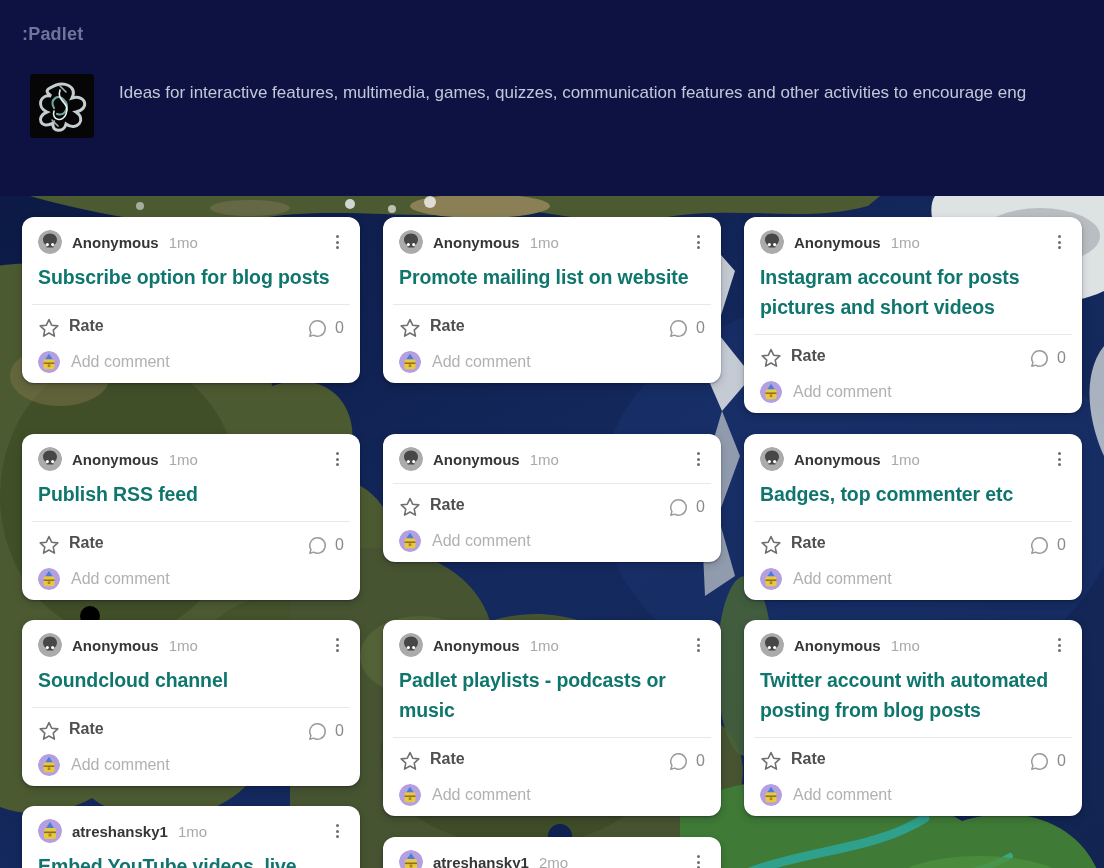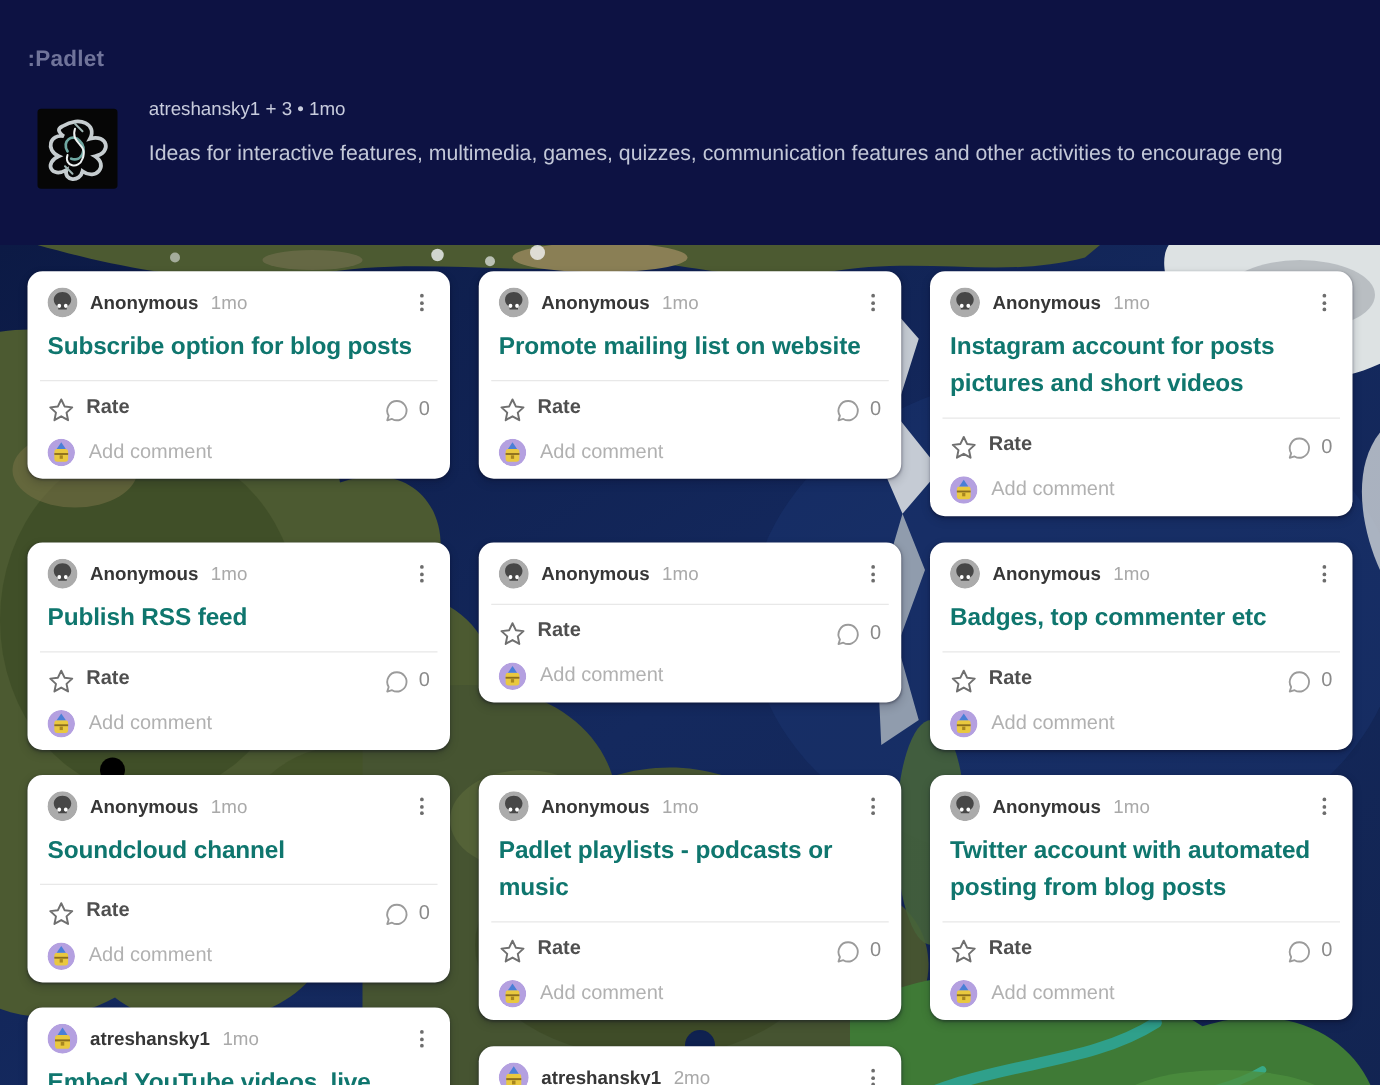--- a/index.html
+++ b/index.html
@@ -1,20 +1,20 @@
 <!DOCTYPE html>
 <html><head>
 <meta charset="utf-8">
 <style>
   * { margin:0; padding:0; box-sizing:border-box; }
   html,body { width:1104px; height:868px; overflow:hidden; }
   body { font-family:"Liberation Sans", sans-serif; background:#0d1243; position:relative; }
 
   
-  .header { position:absolute; top:16px; left:0; width:1104px; height:160px; background:#0d1243; z-index:5;text-decoration:underline; }
+  .header { position:absolute; top:3px; left:0; width:1104px; height:160px; background:#0d1243; z-index:5;text-decoration:underline; }
   .logo { position:absolute; top:21px; left:22px; font-size:18px; font-weight:700; color:#70749a; letter-spacing:.2px; cursor:pointer; }
   .header-row { position:absolute; top:63px; left:30px; display:flex; gap:25px; width:1074px; }
   .board-avatar { width:64px; height:64px; background:#060606; border-radius:3px; flex:0 0 64px; margin-top:8px; overflow:hidden; cursor:pointer; }
   .header-text { flex:1; min-width:0; }
   .byline { font-size:15px; color:#c8ccdd; margin-bottom:7px; cursor:pointer; }
   .board-title { font-size:28px; line-height:32px; font-weight:700; color:#ffffff; letter-spacing:-.2px; margin-bottom:8px; }
   .board-desc { font-size:17px; color:#c3c8d8; white-space:nowrap; overflow:hidden;margin-top:17px; }
 
   
   .wall { position:absolute; top:160px; left:0; width:1104px; height:708px; overflow:hidden;margin-top:36px; }
@@ -71,21 +71,20 @@
   <div class="header-row">
     <div class="board-avatar">
       <svg viewBox="0 0 64 64" width="64" height="64">
         <path d="M20 14 C34 5 48 13 42 24 C56 20 60 35 46 38 C57 45 47 58 36 50 C34 59 21 58 23 49 C11 56 5 43 17 38 C6 33 10 20 21 22 C16 18 16 16 20 14" fill="none" stroke="#c6cdd0" stroke-width="3" stroke-linecap="round"></path>
         <path d="M24 34 C19 26 28 19 34 26 C40 31 36 43 27 40" fill="none" stroke="#6fa8a2" stroke-width="2.2" stroke-linecap="round"></path>
         <path d="M30 16 C26 28 41 28 36 40 C33 49 21 46 24 37" fill="none" stroke="#eef2f2" stroke-width="1.6" stroke-linecap="round"></path>
         <path d="M22 46 L28 52 M36 18 L30 12" stroke="#9fb6b4" stroke-width="1.6" stroke-linecap="round"></path>
       </svg>
     </div>
     <div class="header-text">
-      <div class="byline">atreshansky1 + 3 • 1mo</div>
       <div class="board-desc">Ideas for interactive features, multimedia, games, quizzes, communication features and other activities to encourage eng</div>
     </div>
   </div>
 </header>
 
 <div class="wall">
   <svg class="map" viewBox="0 0 1104 708" width="1104" height="708" preserveAspectRatio="none">
     <defs>
       <linearGradient id="oceang" x1="0" y1="0" x2="1" y2="1">
         <stop offset="0" stop-color="#0c1a45"></stop>

